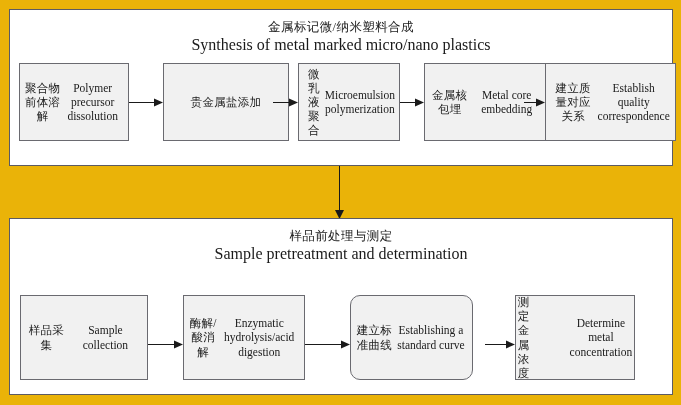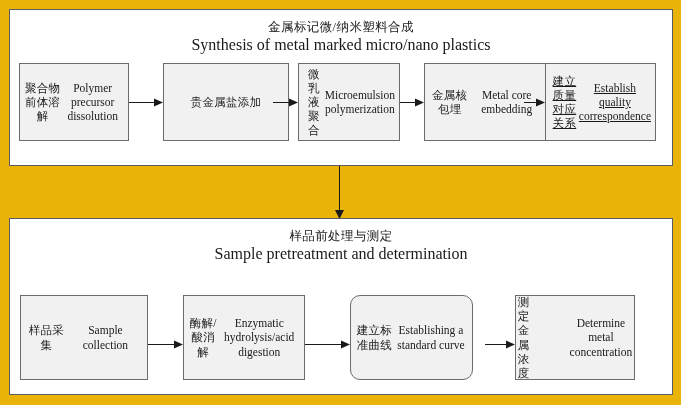--- a/index.html
+++ b/index.html
@@ -83,21 +83,21 @@
     display: block;
     font-size: 11.5px;
   }
 
   
   .row-top { top: 63px; height: 78px; }
   #node-s1 { left: 19px;  width: 110px; }
   #node-s2 { left: 163px; width: 126px; }
   #node-s3 { left: 298px; width: 102px; }
   #node-s4 { left: 424px; width: 124px; }
-  #node-s5 { left: 545px; width: 111px; text-decoration: underline; }
+  #node-s5 { left: 545px; width: 131px; }
 
   
   .row-bottom { top: 295px; height: 85px; }
   #node-p1 { left: 20px;  width: 128px; }
   #node-p2 { left: 183px; width: 122px; }
   #node-p3 { left: 350px; width: 123px; border-radius: 10px; }
   #node-p4 { left: 515px; width: 120px; gap: 40px; }
 
   
   .arrow-h {

